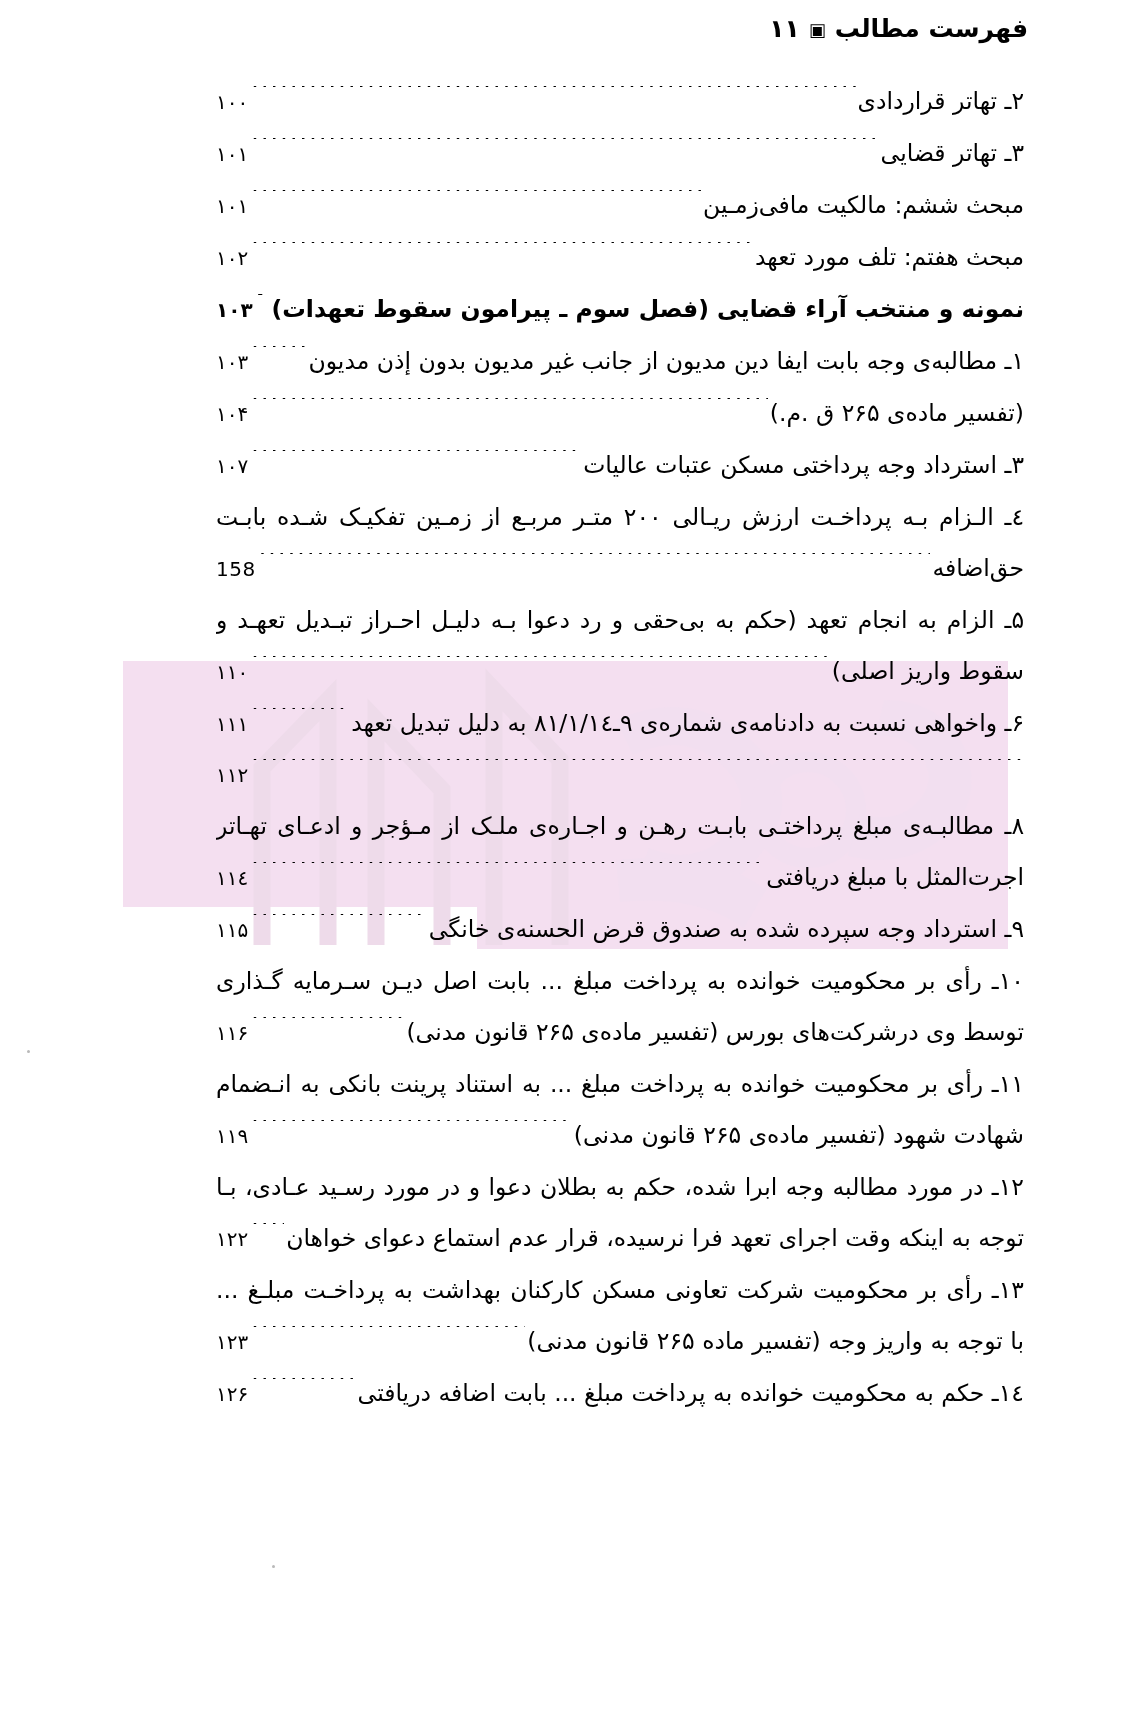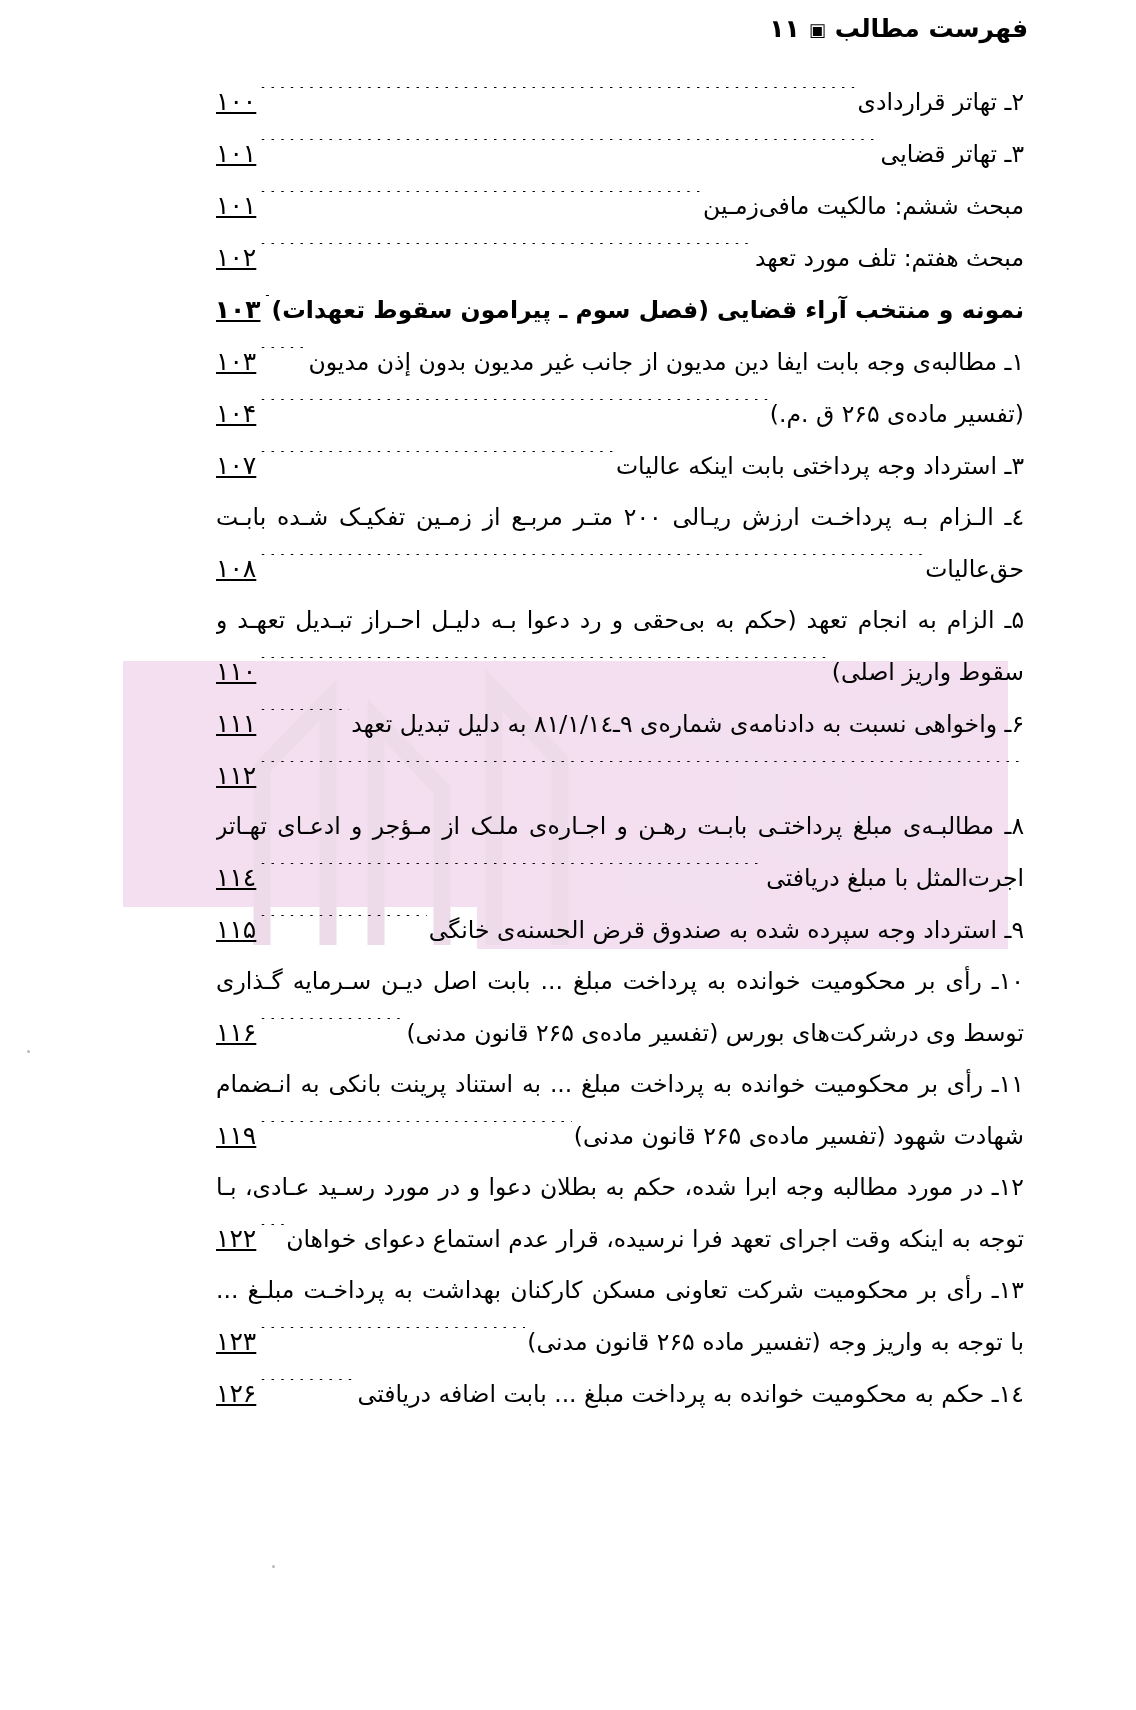--- a/index.html
+++ b/index.html
@@ -105,24 +105,23 @@
     color: #000;
     white-space: nowrap;
     overflow: hidden;
     display: block;
     direction: ltr;
     text-align: left;
   }
 
   .pg {
     flex: 0 0 auto;
-    font-size: 25px;
+    font-size: 20px;
     padding-right: 1px;
     letter-spacing: 0.5px;
-    text-decoration: underline;
   }
 
   
   .highlight-band {
     position: absolute;
     background: #f4dff0;
     z-index: 0;
     pointer-events: none;
   }
 
@@ -217,33 +216,33 @@
         </div>
         <div class="entry">
           <div class="line">
             <span class="txt">(تفسیر ماده‌ی ۲۶۵ ق .م.) </span>
             <span class="leader"></span>
             <span class="pg">۱۰۴</span>
           </div>
         </div>
         <div class="entry">
           <div class="line">
-            <span class="txt">۳ـ استرداد وجه پرداختی بابت اینکه عالیات</span>
+            <span class="txt">۳ـ استرداد وجه پرداختی مسکن عتبات عالیات</span>
             <span class="leader"></span>
             <span class="pg">۱۰۷</span>
           </div>
         </div>
         <div class="entry">
           <div class="line justify">
             <span class="txt">٤ـ الـزام بـه پرداخـت ارزش ریـالی ۲۰۰ متـر مربـع از زمـین تفکیـک شـده بابـت</span>
           </div>
           <div class="line">
-            <span class="txt">حق‌عالیات </span>
-            <span class="leader"></span>
-            <span class="pg">۱۰۸</span>
+            <span class="txt">حق‌اضافه </span>
+            <span class="leader"></span>
+            <span class="pg">158</span>
           </div>
         </div>
         <div class="entry">
           <div class="line justify">
             <span class="txt">۵ـ الزام به انجام تعهد (حکم به بی‌حقی و رد دعوا بـه دلیـل احـراز تبـدیل تعهـد و</span>
           </div>
           <div class="line">
             <span class="txt">سقوط واریز اصلی) </span>
             <span class="leader"></span>
             <span class="pg">۱۱۰</span>

